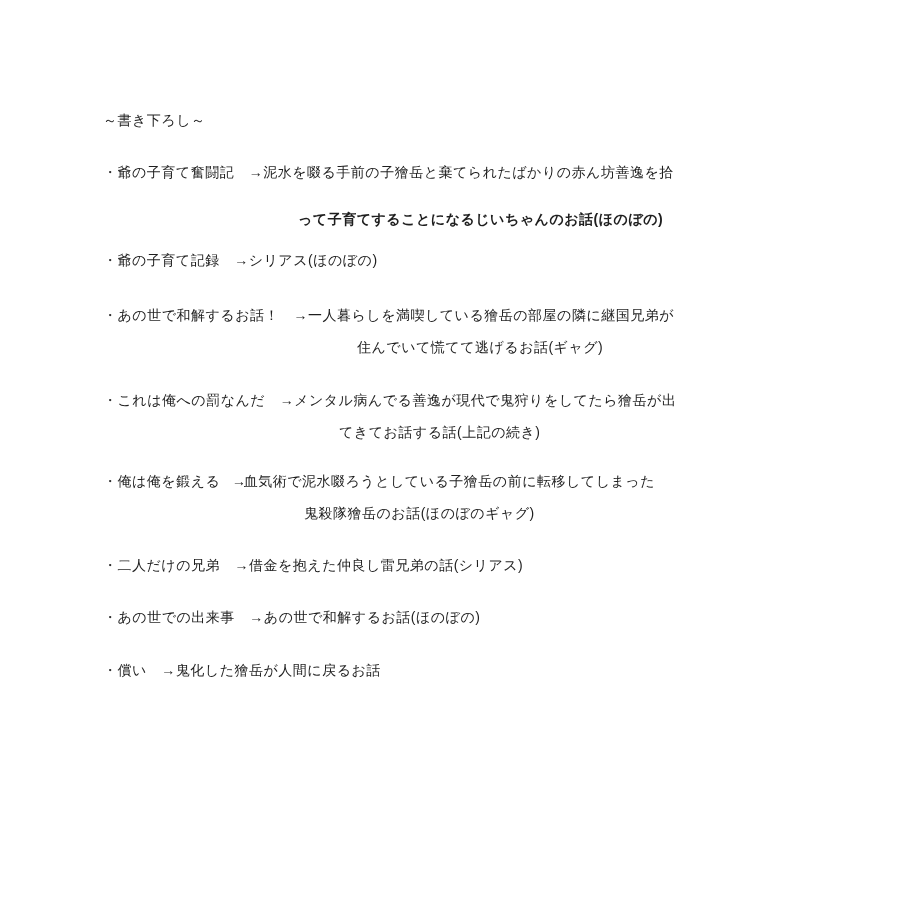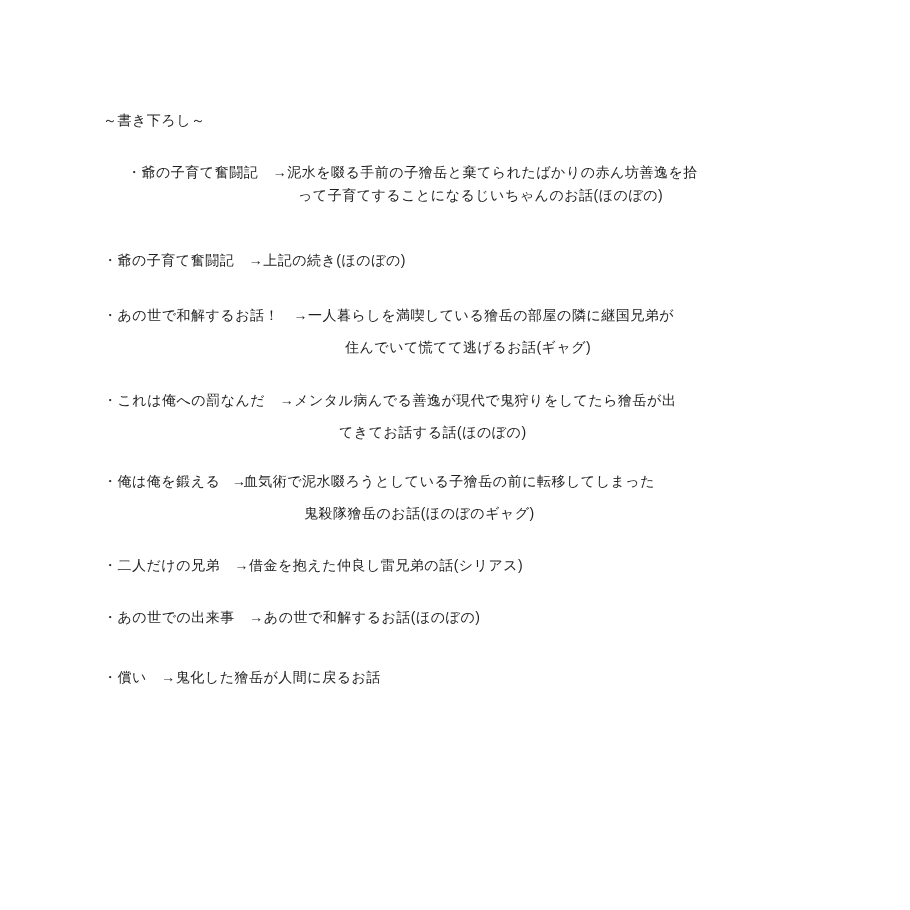--- a/index.html
+++ b/index.html
@@ -22,57 +22,57 @@
   }
   .line {
     position: absolute;
     font-size: 14px;
     line-height: 22px;
     letter-spacing: 0.5px;
     white-space: pre;
     color: #1e1e1e;
   }
   .doc-title   { left: 103px; top: 109px; }
-  .e1l1        { left: 103px; top: 161px; margin-left: 24px; }
-  .e1l2        { left: 298px; top: 184px; }
+  .e1l1        { left: 103px; top: 161px; }
+  .e1l2        { left: 298px; top: 208px; font-weight: bold; }
   .e2l1        { left: 103px; top: 249px; }
   .e3l1        { left: 103px; top: 304px; }
-  .e3l2        { left: 345px; top: 336px; }
+  .e3l2        { left: 357px; top: 336px; }
   .e4l1        { left: 103px; top: 389px; text-align: right; }
   .e4l2        { left: 339px; top: 421px; }
   .e5l1        { left: 103px; top: 471px; font-family: Liberation Mono, monospace; }
   .e5l2        { left: 304px; top: 502px; }
   .e6l1        { left: 103px; top: 554px; }
   .e7l1        { left: 103px; top: 606px; }
-  .e8l1        { left: 103px; top: 659px; margin-top: 7px; }
+  .e8l1        { left: 103px; top: 659px; }
 </style>
 </head>
 <body>
 
 <div class="page">
 
   <div class="line doc-title">～書き下ろし～</div>
 
   <div>
     <div class="line e1l1">・爺の子育て奮闘記　→泥水を啜る手前の子獪岳と棄てられたばかりの赤ん坊善逸を拾</div>
     <div class="line e1l2">って子育てすることになるじいちゃんのお話(ほのぼの)</div>
   </div>
 
   <div>
-    <div class="line e2l1">・爺の子育て奮闘記　→上記の続き(ほのぼの)</div>
+    <div class="line e2l1">・爺の子育て記録　→シリアス(ほのぼの)</div>
   </div>
 
   <div>
     <div class="line e3l1">・あの世で和解するお話！　→一人暮らしを満喫している獪岳の部屋の隣に継国兄弟が</div>
     <div class="line e3l2">住んでいて慌てて逃げるお話(ギャグ)</div>
   </div>
 
   <div>
     <div class="line e4l1">・これは俺への罰なんだ　→メンタル病んでる善逸が現代で鬼狩りをしてたら獪岳が出</div>
-    <div class="line e4l2">てきてお話する話(ほのぼの)</div>
+    <div class="line e4l2">てきてお話する話(上記の続き)</div>
   </div>
 
   <div>
     <div class="line e5l1">・俺は俺を鍛える　→血気術で泥水啜ろうとしている子獪岳の前に転移してしまった</div>
     <div class="line e5l2">鬼殺隊獪岳のお話(ほのぼのギャグ)</div>
   </div>
 
   <div>
     <div class="line e6l1">・二人だけの兄弟　→借金を抱えた仲良し雷兄弟の話(シリアス)</div>
   </div>

